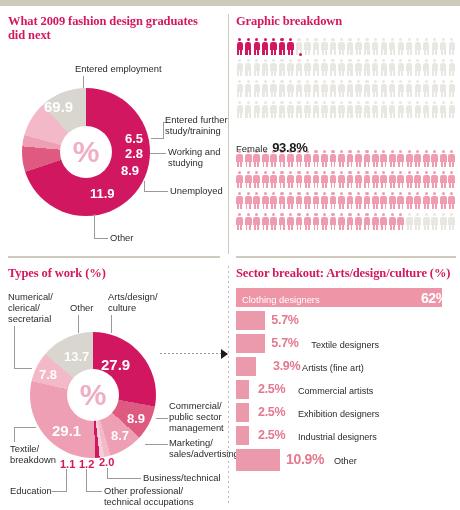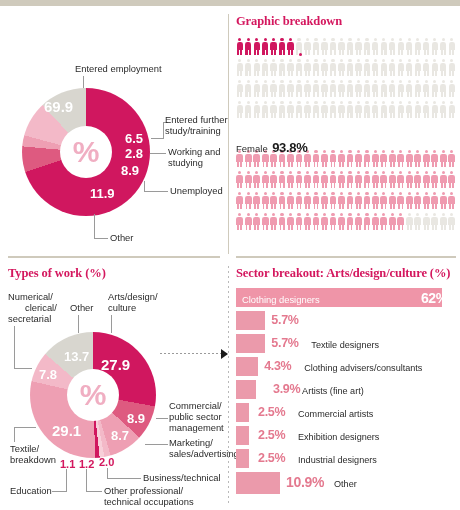--- a/index.html
+++ b/index.html
@@ -114,20 +114,21 @@
 
   <div class="topbar"></div>
 
   <div class="hrule" style="left:8px;top:256px;width:212px;"></div>
   <div class="hrule" style="left:236px;top:256px;width:220px;"></div>
   <div class="vsolid" style="left:228px;top:14px;height:240px;"></div>
   <div class="vdash" style="left:228px;top:266px;height:240px;"></div>
 
   <div class="q" id="q-tl">
 
+    <div class="ptitle" style="position:absolute;left:0;top:0;width:200px;">What 2009 fashion design graduates did next</div>
 
     <div class="callout" style="left:67px;top:50px;">Entered employment</div>
     <div class="lead v" style="left:75px;top:62px;height:14px;"></div>
 
     <div class="donutwrap" style="left:14px;top:74px;width:128px;height:128px;">
       <div class="donut" style="left:0;top:0;width:128px;height:128px;
         background:conic-gradient(
           #d0175f 0deg 251.64deg,
           #de5a80 251.64deg 275.04deg,
           #ee9fb3 275.04deg 285.12deg,
@@ -1437,21 +1438,21 @@
     <div style="position:absolute;left:0;top:124px;">
       <span class="gl">Female</span>
       <span class="gv">93.8%</span>
     </div>
   </div>
 
   <div class="q" id="q-bl">
     <div class="ptitle" style="position:absolute;left:0;top:0;">Types of work (%)</div>
 
     <div class="callout" style="left:0px;top:26px;">Numerical/</div>
-    <div class="callout" style="left:17px;top:37px;">clerical/</div>
+    <div class="callout" style="left:0px;top:37px;">clerical/</div>
     <div class="callout" style="left:0px;top:48px;">secretarial</div>
     <div class="lead v" style="left:6px;top:60px;height:42px;"></div>
     <div class="lead h" style="left:6px;top:102px;width:18px;"></div>
 
     <div class="callout" style="left:62px;top:37px;">Other</div>
     <div class="lead v" style="left:70px;top:49px;height:18px;"></div>
 
     <div class="callout" style="left:100px;top:26px;">Arts/design/</div>
     <div class="callout" style="left:100px;top:37px;">culture</div>
     <div class="lead v" style="left:103px;top:49px;height:18px;"></div>
@@ -1524,25 +1525,20 @@
           <span class="slab inv" style="left: 6px; top: 8px;">Clothing designers</span>
         </div>
         <div class="srow">
           <div class="sbar" style="width: 29.355px;"></div>
           <span class="sval" style="left: 35.355px; top: 4px;">5.7%</span>
         </div>
         <div class="srow">
           <div class="sbar" style="width: 29.355px;"></div>
           <span class="sval" style="left: 35.355px; top: 4px;">5.7%</span>
           <span class="slab" style="left: 75.355px; top: 8px;">Textile designers</span>
-        </div>
-        <div class="srow">
-          <div class="sbar" style="width: 22.145px;"></div>
-          <span class="sval" style="left: 28.145px; top: 4px;">4.3%</span>
-          <span class="slab" style="left: 68.145px; top: 8px;">Clothing advisers/consultants</span>
         </div>
         <div class="srow">
           <div class="sbar" style="width: 20.085px;"></div>
           <span class="sval" style="left: 37px; top: 4px;">3.9%</span>
           <span class="slab" style="left: 66.085px; top: 8px;">Artists (fine art)</span>
         </div>
         <div class="srow">
           <div class="sbar" style="width: 12.875px;"></div>
           <span class="sval" style="left: 22px; top: 4px;">2.5%</span>
           <span class="slab" style="left: 62px; top: 8px;">Commercial artists</span>

